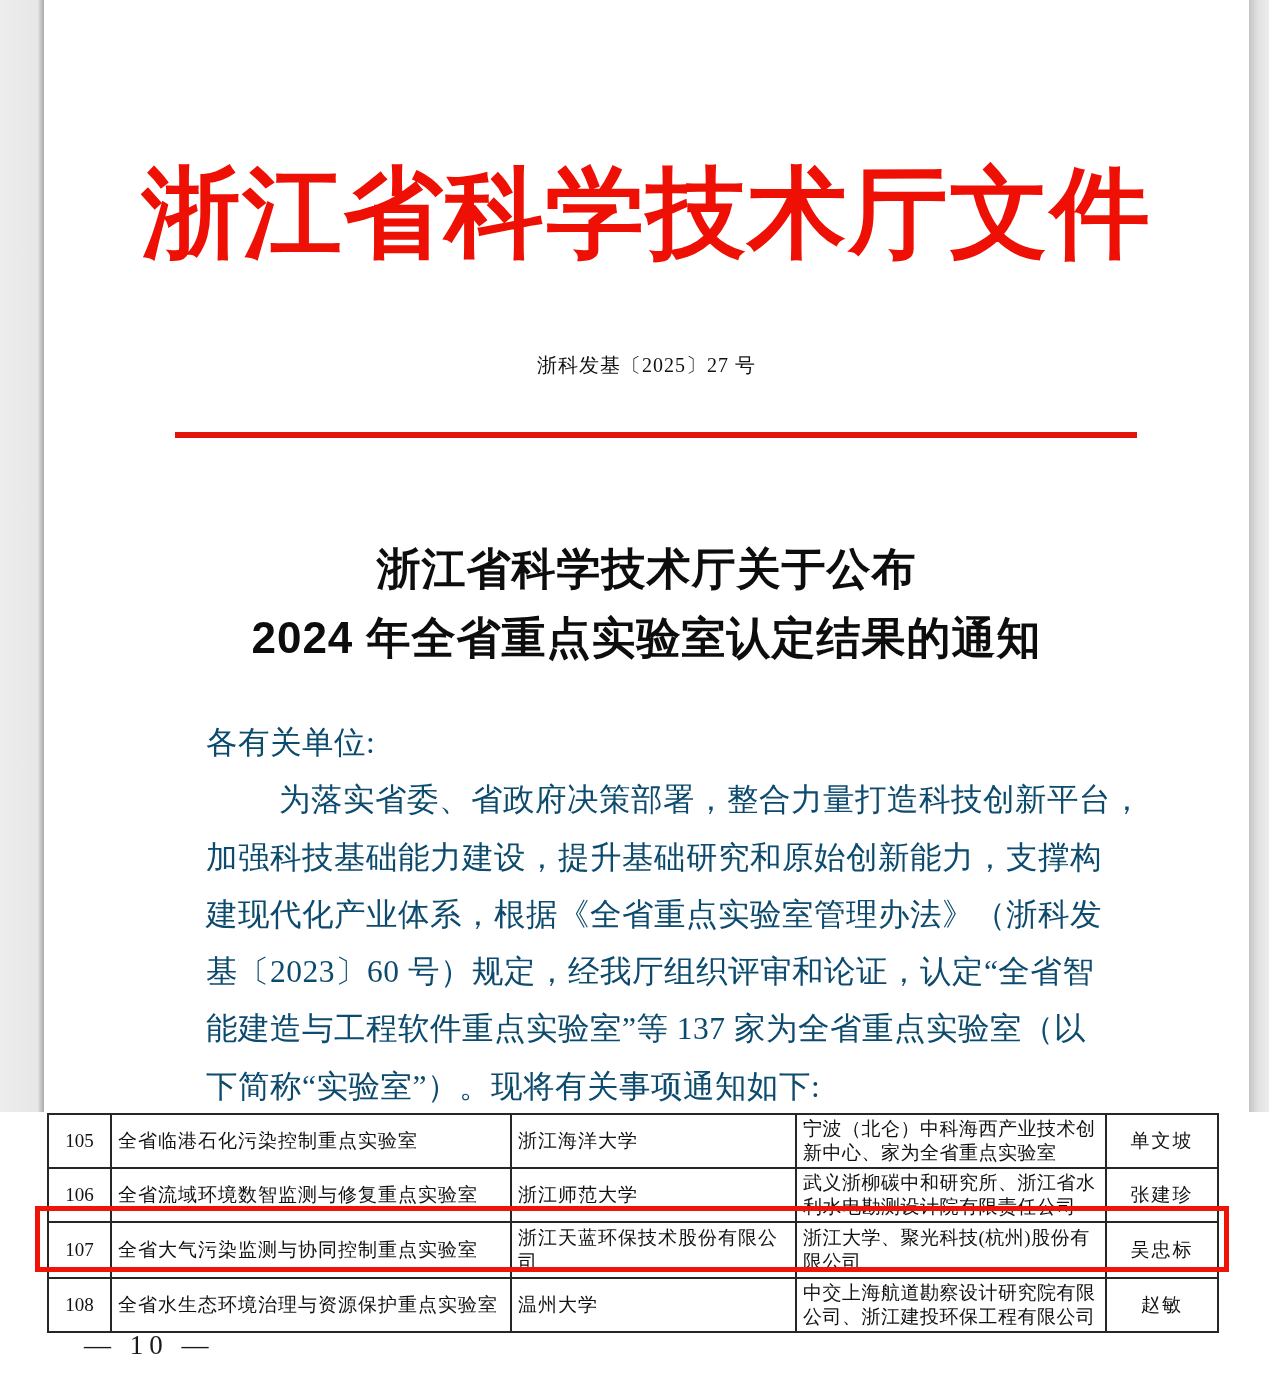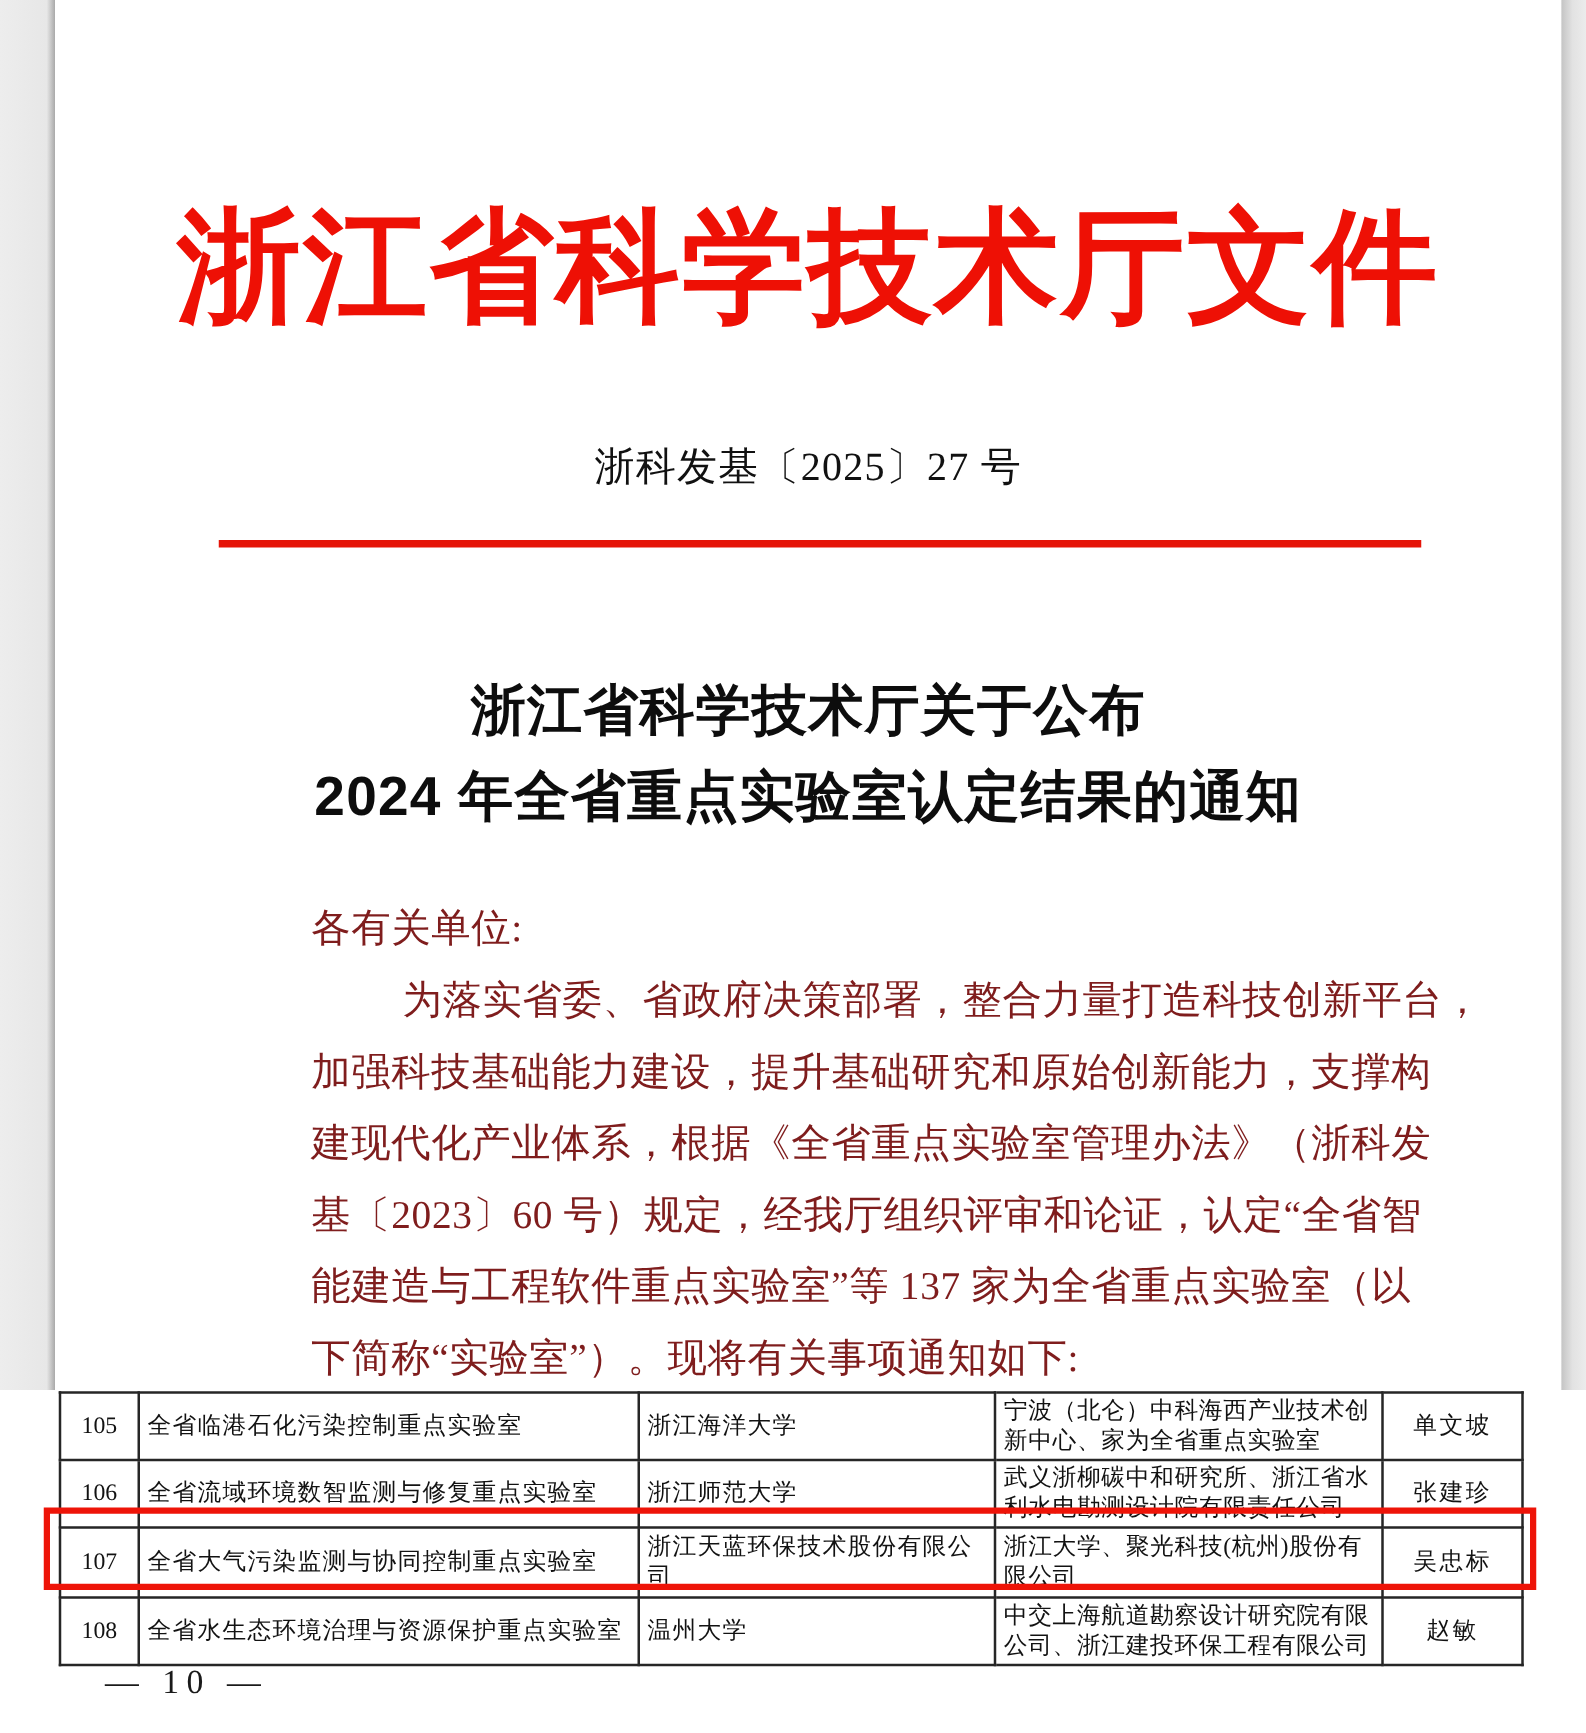--- a/index.html
+++ b/index.html
@@ -37,21 +37,21 @@
     text-align: center;
     font-size: 99px; font-weight: bold;
     letter-spacing: 2px;
     color: #ee1005;
     font-family: Liberation Sans, sans-serif;
     white-space: nowrap;
   }
   .doc-number {
     position: absolute; left: 0; top: 352px; width: 100%;
     text-align: center;
-    font-size: 32px;
+    font-size: 20px;
     letter-spacing: 1px;
     color: #111;
   }
   .red-rule {
     position: absolute; left: 131px; top: 432px;
     width: 962px; height: 6px;
     background: #e51408;
   }
   .notice-title {
     position: absolute; left: 0; top: 534px; width: 100%;
@@ -61,23 +61,22 @@
     font-size: 44px;
     color: #0d0d0d;
     letter-spacing: 1px;
   }
   .notice-title .line { height: 69px; line-height: 69px; white-space: nowrap; }
   .body-text {
     position: absolute; left: 162px; top: 714px;
     width: 955px;
     font-size: 31.5px;
     line-height: 57.3px;
-    color: #7f1d1d;
+    color: #0c4a6e;
     letter-spacing: 0.5px;
-    margin-left: 43px;
   }
   .body-text .line { white-space: nowrap; }
   .body-text .indent { text-indent: 73px; }
   
   .bottom-section {
     position: absolute; left: 0; top: 1112px;
     width: 1269px; height: 274px;
     background: #ffffff;
   }
   table.lab-table {

